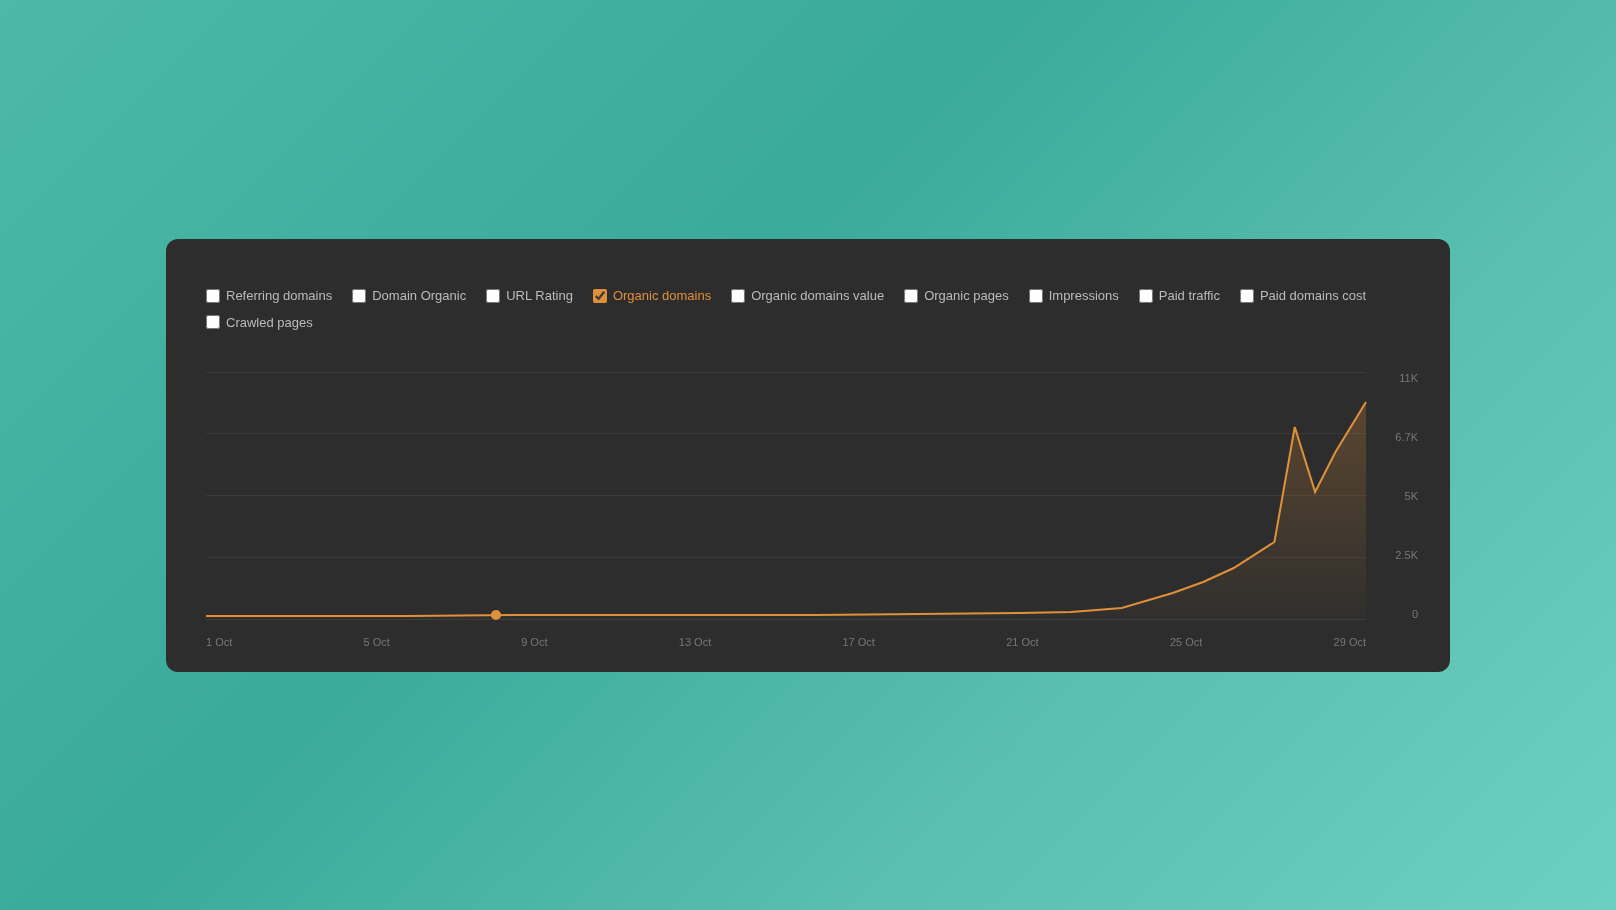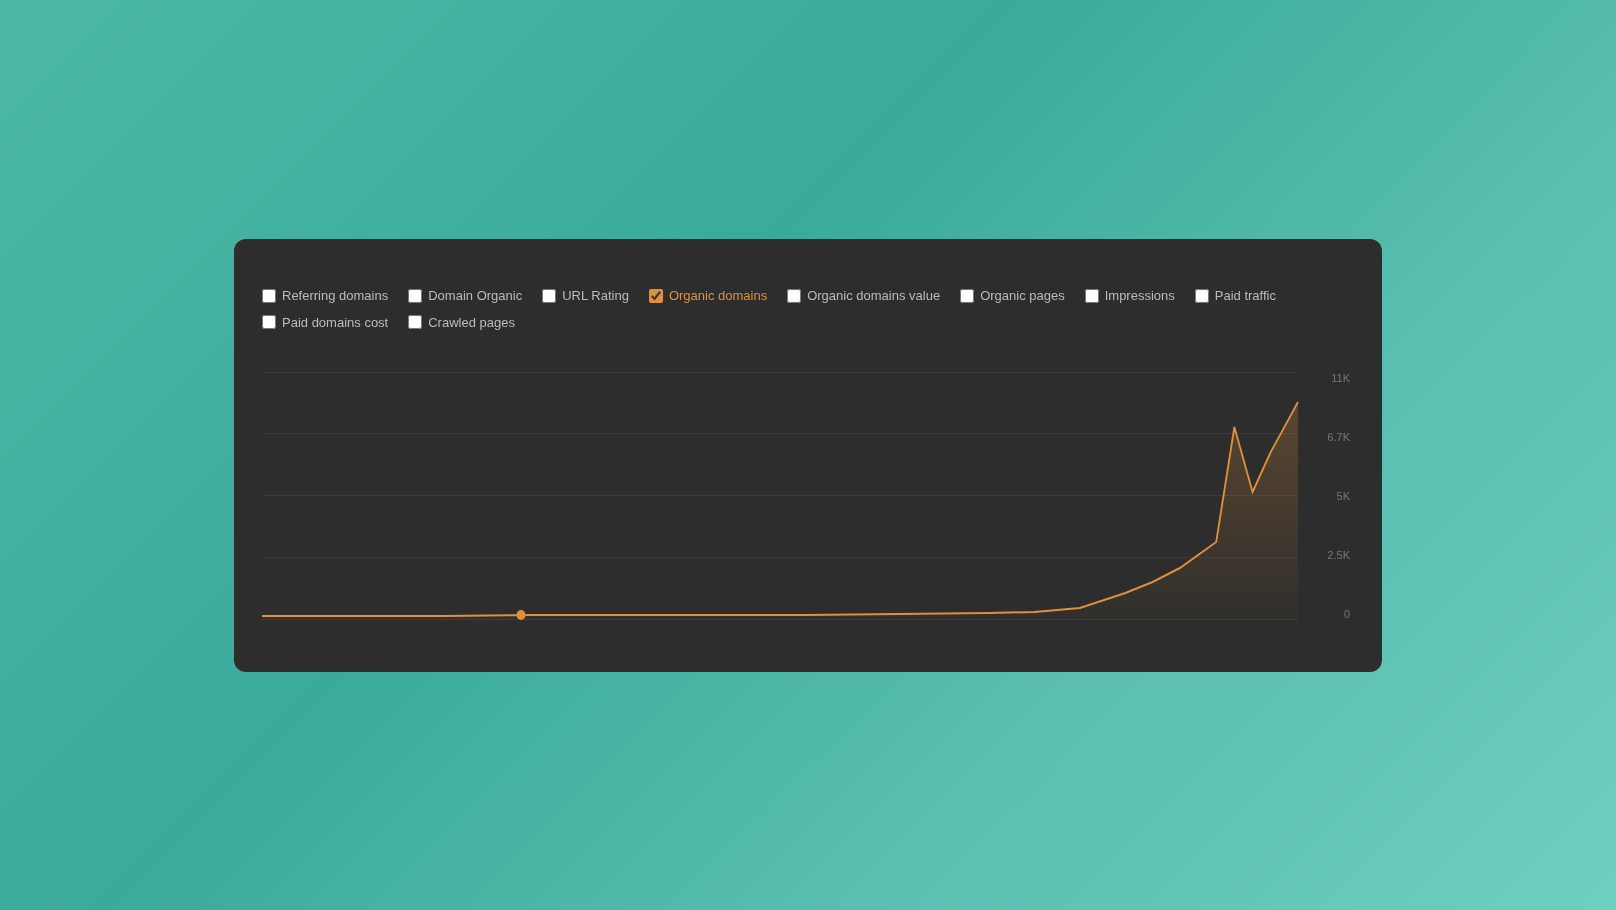--- a/index.html
+++ b/index.html
@@ -10,22 +10,22 @@
       background: linear-gradient(135deg, #4db8a8 0%, #3aaa9a 40%, #5abfb0 70%, #6dcfbf 100%);
       display: flex;
       align-items: center;
       justify-content: center;
       font-family: -apple-system, BlinkMacSystemFont, 'Segoe UI', sans-serif;
     }
 
     .card {
       background: #2d2d2d;
       border-radius: 12px;
-      width: 1148px;
-      padding: 28px 32px 24px 28px;
+      width: 1284px;
+      padding: 28px 32px 24px 40px;
       color: #ccc;
     }
 
     .card-header {
       display: flex;
       align-items: center;
       justify-content: space-between;
       margin-bottom: 20px;
     }
 
@@ -231,14 +231,24 @@
     </div>
 
     <div class="y-axis" id="y-axis-container">
     <span class="y-label">11K</span>
         <span class="y-label">6.7K</span>
         <span class="y-label">5K</span>
         <span class="y-label">2.5K</span>
         <span class="y-label">0</span>
       </div>
 
+    <div class="x-axis" id="x-axis-container">
+    <span class="x-label">1 Oct</span>
+        <span class="x-label">5 Oct</span>
+        <span class="x-label">9 Oct</span>
+        <span class="x-label">13 Oct</span>
+        <span class="x-label">17 Oct</span>
+        <span class="x-label">21 Oct</span>
+        <span class="x-label">25 Oct</span>
+        <span class="x-label">29 Oct</span>
+      </div>
   </div>
 </div>
 
 </body></html>

